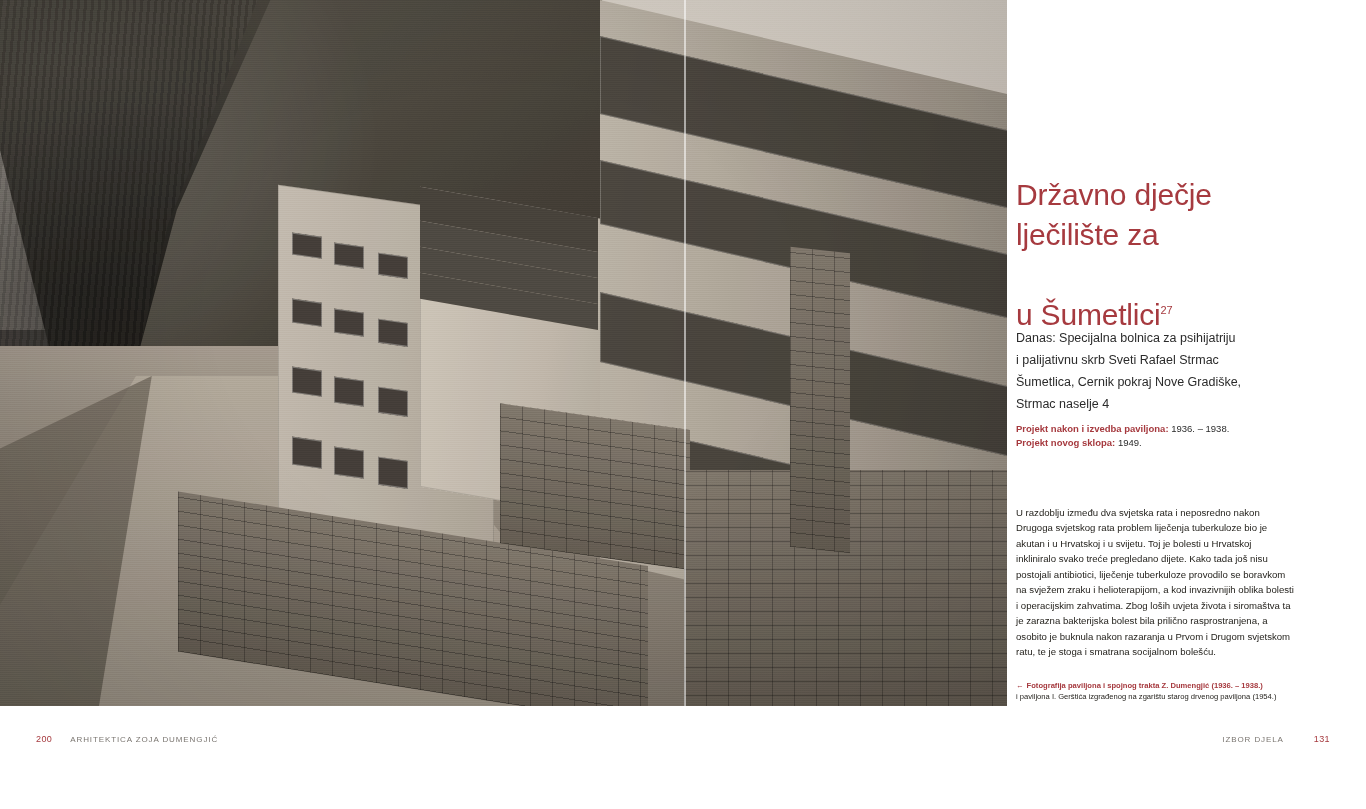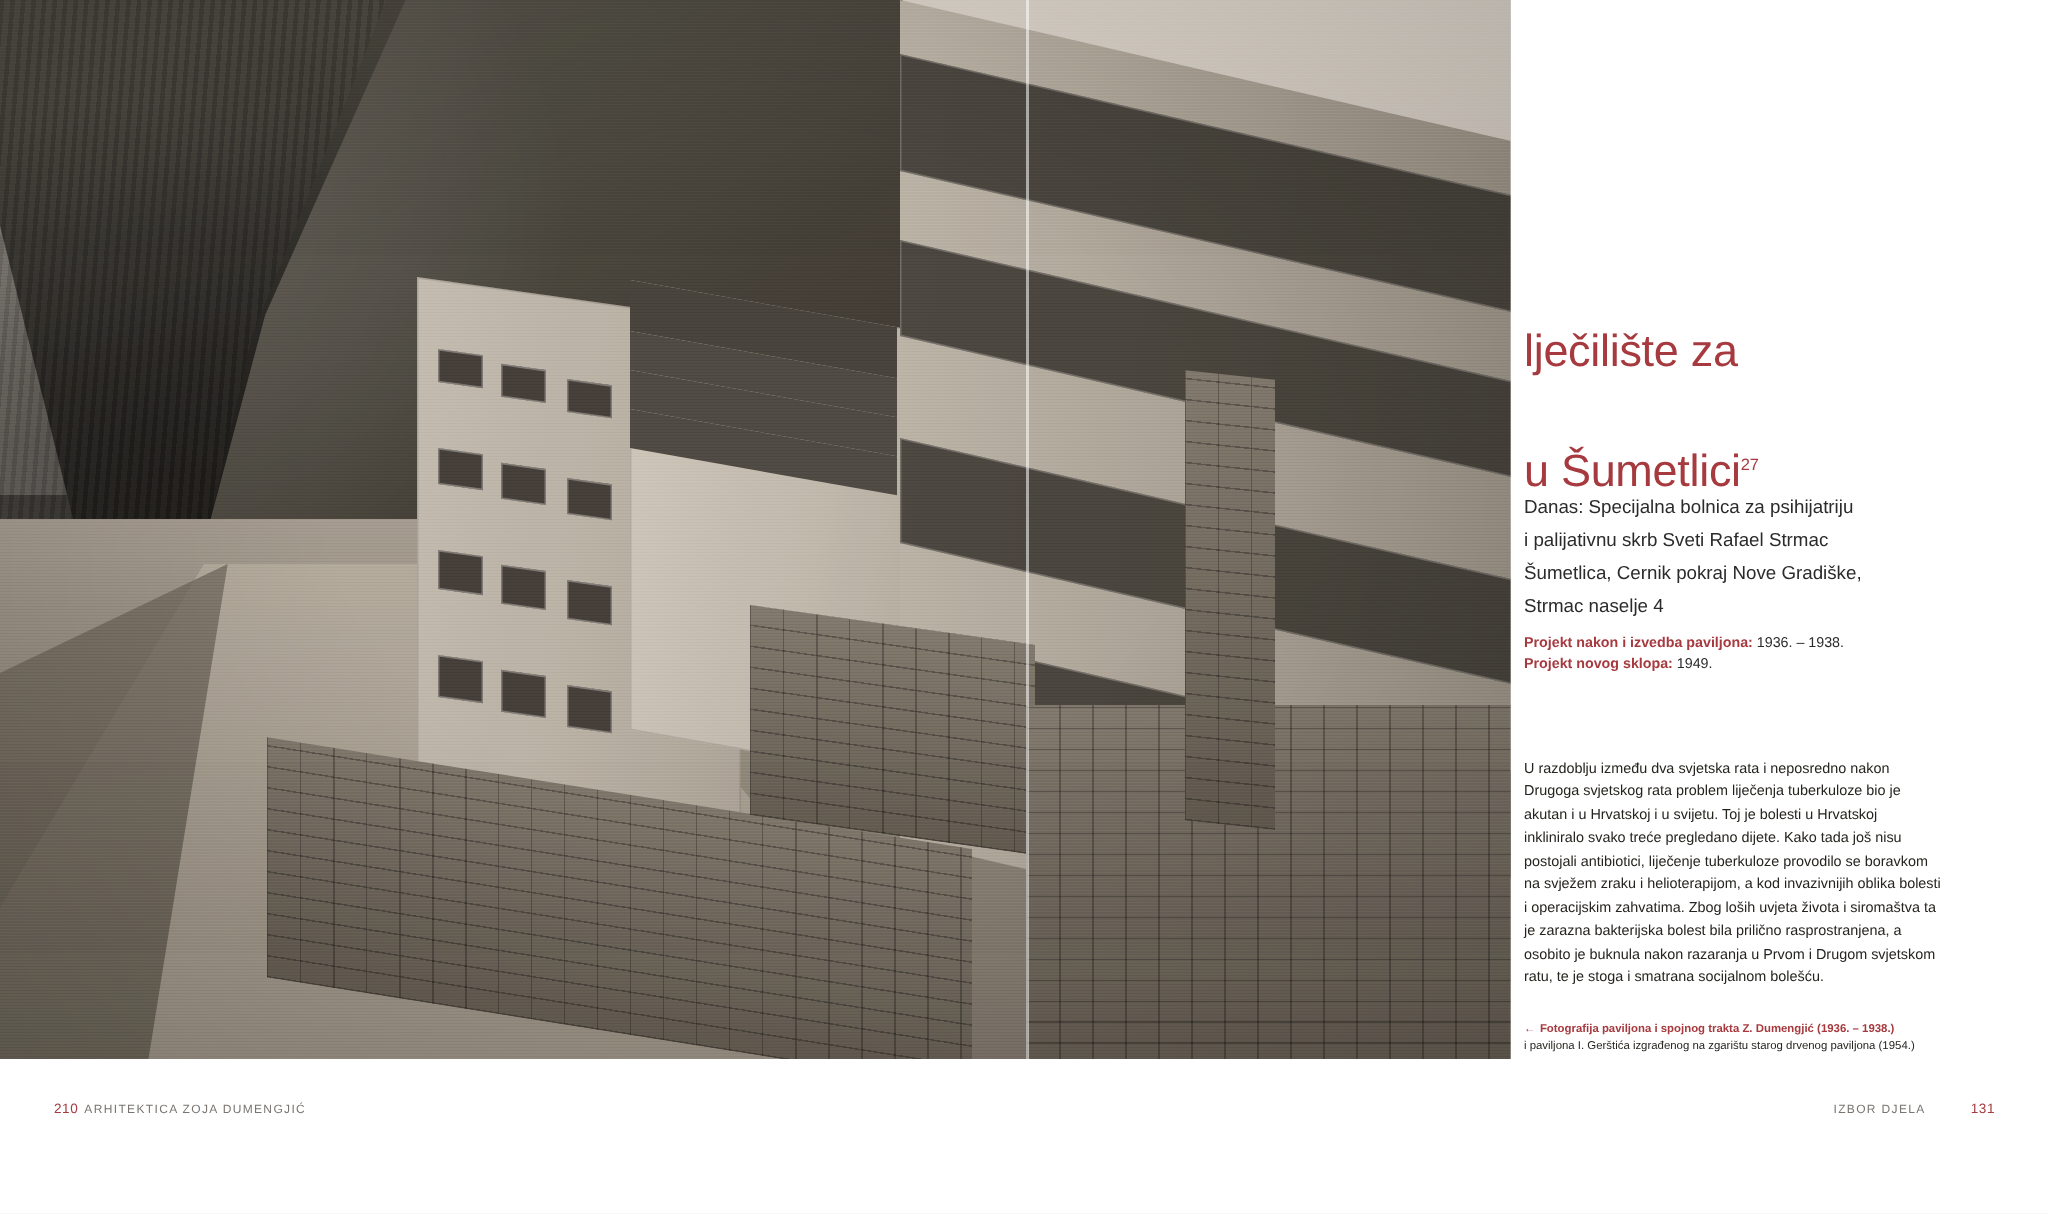--- a/index.html
+++ b/index.html
@@ -238,21 +238,21 @@
   .folio-left {
     position: absolute;
     left: 36px;
     top: 734px;
     font-size: 9px;
     color: #a63a3f;
     letter-spacing: .4px;
   }
   .folio-left .runhead {
     color: #7a7570;
-    margin-left: 4px;
+    margin-left: 18px;
     letter-spacing: .9px;
     font-size: 8px;
   }
   .folio-right {
     position: absolute;
     right: 36px;
     top: 734px;
     font-size: 9px;
     color: #a63a3f;
     letter-spacing: .4px;
@@ -327,21 +327,21 @@
     <div class="photo-grain"></div>
     <div class="photo-vignette"></div>
   </div>
 
   <div class="gutter-line"></div>
   <div class="page-bottom-white"></div>
 
   <div class="text-col">
 
     <h1 class="title">
-      <br>
+      <span>Državno dječje</span><br>
       <span>lječilište za</span><br>
       <br>
       <span>u Šumetlici</span><sup>27</sup>
     </h1>
 
     <div class="subtitle">
       <span>Danas: Specijalna bolnica za psihijatriju</span><br>
       <span>i palijativnu skrb Sveti Rafael Strmac</span><br>
       <span>Šumetlica, Cernik pokraj Nove Gradiške,</span><br>
       <span>Strmac naselje 4</span>
@@ -360,20 +360,20 @@
 
     <p class="body-text">U razdoblju između dva svjetska rata i neposredno nakon Drugoga svjetskog rata problem liječenja tuberkuloze bio je akutan i u Hrvatskoj i u svijetu. Toj je bolesti u Hrvatskoj inkliniralo svako treće pregledano dijete. Kako tada još nisu postojali antibiotici, liječenje tuberkuloze provodilo se boravkom na svježem zraku i helioterapijom, a kod invazivnijih oblika bolesti i operacijskim zahvatima. Zbog loših uvjeta života i siromaštva ta je zarazna bakterijska bolest bila prilično rasprostranjena, a osobito je buknula nakon razaranja u Prvom i Drugom svjetskom ratu, te je stoga i smatrana socijalnom bolešću.</p>
 
     <div class="caption">
       <span class="arrow">←</span><span class="cap-strong">Fotografija paviljona i spojnog trakta Z. Dumengjić (1936. – 1938.)</span><br>
       <span>i paviljona I. Gerštića izgrađenog na zgarištu starog drvenog paviljona (1954.)</span>
     </div>
   </div>
 
   <div class="folio-left">
-    <span>210</span><span class="runhead">ARHITEKTICA ZOJA DUMENGJIĆ</span>
+    <span>200</span><span class="runhead">ARHITEKTICA ZOJA DUMENGJIĆ</span>
   </div>
 
   <div class="folio-right">
     <span class="runhead">IZBOR DJELA</span><span>131</span>
   </div>
 
 </div>
 
 </body></html>

